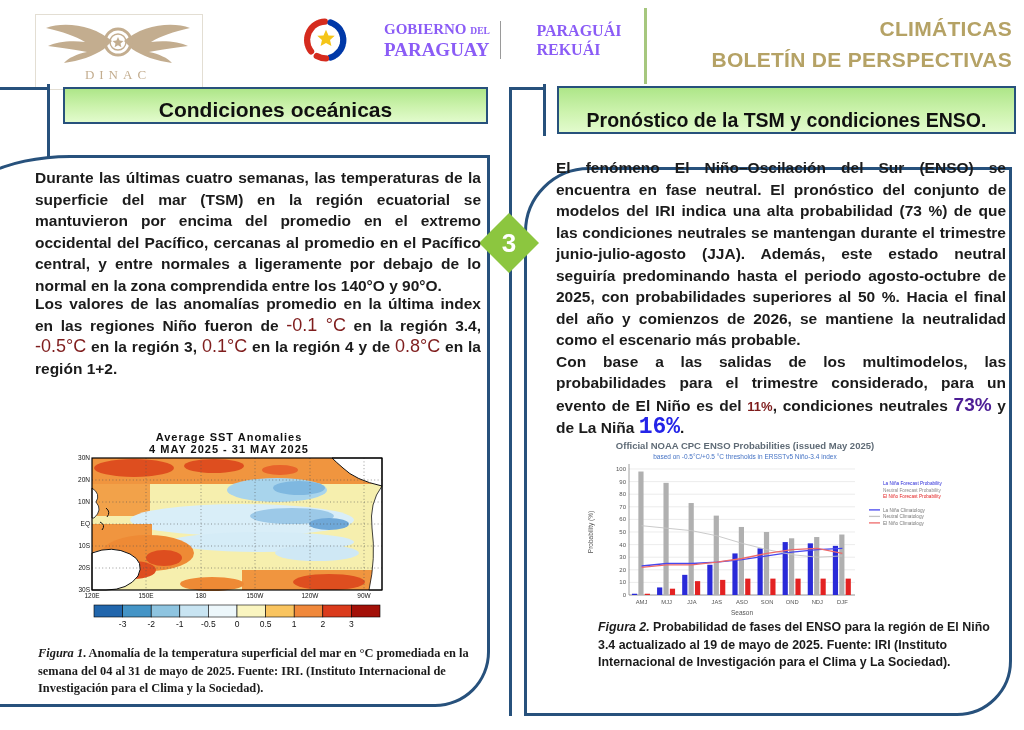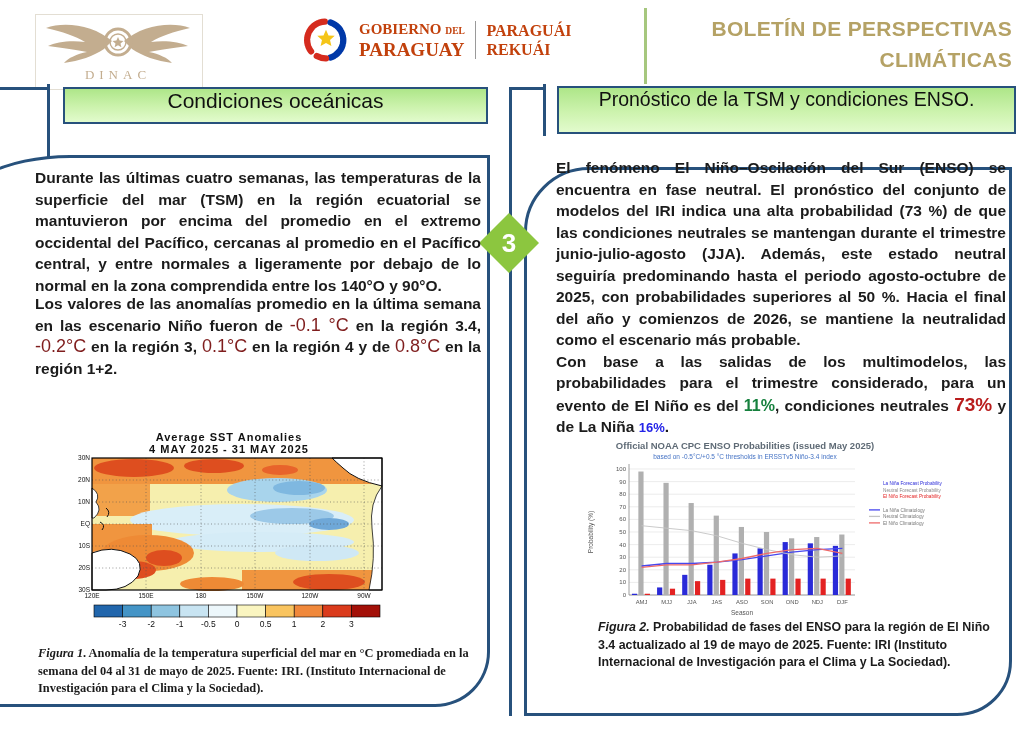--- a/index.html
+++ b/index.html
@@ -1,32 +1,32 @@
 <!DOCTYPE html>
 <html><head>
 <meta charset="utf-8">
 <style>
   html,body{margin:0;padding:0;background:#fff;}
   .page{position:relative;width:1024px;height:730px;background:#fff;overflow:hidden;
         font-family:"Liberation Sans",sans-serif;}
   .abs{position:absolute;}
   .blue-line{background:#27517c;}
   .hdr-box{background:linear-gradient(180deg,#aee689 0%,#cdf3ae 55%,#e2fbcd 100%);
-           border:2.5px solid #27517c;display:flex;align-items:flex-start;justify-content:center;
-           font-weight:400;color:#101010;box-sizing:border-box;}
+           border:2.5px solid #27517c;display:flex;align-items:flex-end;justify-content:center;
+           font-weight:700;color:#101010;box-sizing:border-box;}
   .panel{border:3px solid #27517c;background:#fff;box-sizing:border-box;}
   .body-text{font-size:15.5px;line-height:21.5px;font-weight:600;color:#1b1b1b;text-align:justify;}
   .val-blue{color:#7f1d1d;font-size:18px;font-weight:400;white-space:nowrap;}
-  .pct-red{color:#15803d;font-size:16px;font-weight:700;}
-  .pct-dark{color:#b91c1c;font-size:19px;font-weight:700;}
-  .pct-blue{color:#2424e8;font-size:13px;font-weight:700;}
+  .pct-red{color:#7f1d1d;font-size:13px;font-weight:700;}
+  .pct-dark{color:#4c1d95;font-size:19px;font-weight:700;}
+  .pct-blue{color:#2424e8;font-size:23px;font-weight:700;font-family:Liberation Mono, monospace;}
   .caption{font-size:12.4px;line-height:17.5px;font-weight:600;color:#1b1b1b;}
   .cap-label{font-style:italic;font-weight:700;}
   .boletin{font-size:21px;font-weight:700;color:#B5A265;text-align:right;line-height:31px;letter-spacing:.3px;}
-  .gov-text{font-family:"Liberation Serif",serif;font-weight:700;color:#c2410c;line-height:1;}
+  .gov-text{font-family:"Liberation Serif",serif;font-weight:700;color:#8b5cf6;line-height:1;margin-left:25px;}
   .dinac-box{border:1px solid #e3ded3;}
   .diamond-num{fill:#fff;font-family:"Liberation Sans",sans-serif;font-size:26px;font-weight:600;}
 </style>
 </head>
 <body>
 
 <div class="page">
 
   <div class="abs dinac-box" style="left:35px;top:14px;width:166px;height:74px;">
     <svg width="164" height="72" viewBox="0 0 164 72">
@@ -60,22 +60,22 @@
       <div>
         <div class="gov-text" style="font-size:16px;">PARAGUÁI</div>
         <div class="gov-text" style="font-size:16px;margin-top:3px;">REKUÁI</div>
       </div>
     </div>
   </div>
 
   <div class="abs" style="left:644px;top:8px;width:3px;height:76px;background:#a6c77e;"></div>
 
   <div class="abs boletin" style="left:660px;top:13px;width:352px;">
+    <div>CLIMÁTICAS</div>
     <div>BOLETÍN DE PERSPECTIVAS</div>
-    <div>CLIMÁTICAS</div>
   </div>
 
   <div class="abs blue-line" style="left:0;top:87px;width:49px;height:3px;"></div>
   <div class="abs blue-line" style="left:47px;top:84px;width:3px;height:73px;"></div>
   <div class="abs blue-line" style="left:509px;top:88px;width:3px;height:628px;"></div>
   <div class="abs blue-line" style="left:509px;top:87px;width:37px;height:3px;"></div>
   <div class="abs blue-line" style="left:543px;top:84px;width:3px;height:52px;"></div>
 
   <div class="abs hdr-box" style="left:63px;top:87px;width:425px;height:37px;font-size:21px;">
     <span>Condiciones oceánicas</span>
@@ -88,21 +88,21 @@
   <div class="abs panel" style="left:524px;top:167px;width:488px;height:549px;border-radius:65px 0 55px 0;"></div>
 
   <svg class="abs" style="left:477px;top:211px;" width="64" height="64" viewBox="0 0 64 64">
     <polygon points="32,2 62,32 32,62 2,32" fill="#8CC63F"></polygon>
     <text x="32" y="41" text-anchor="middle" class="diamond-num">3</text>
   </svg>
 
   <div class="abs body-text" style="left:35px;top:167px;width:446px;">Durante las últimas cuatro semanas, las temperaturas de la superficie del mar (TSM) en la región ecuatorial se mantuvieron por encima del promedio en el extremo occidental del Pacífico, cercanas al promedio en el Pacífico central, y entre normales a ligeramente por debajo de lo normal en la zona comprendida entre los 140°O y 90°O.</div>
 
   <div class="abs body-text" style="left:35px;top:293px;width:446px;">
-    <span>Los valores de las anomalías promedio en la última semana en las escenario Niño fueron de </span><span class="val-blue">-0.1 °C</span><span> en la región 3.4, </span><span class="val-blue">-0.2°C</span><span> en la región 3, </span><span class="val-blue">0.1°C</span><span> en la región 4 y de </span><span class="val-blue">0.8°C</span><span> en la región 1+2.</span>
+    <span>Los valores de las anomalías promedio en la última index en las regiones Niño fueron de </span><span class="val-blue">-0.1 °C</span><span> en la región 3.4, </span><span class="val-blue">-0.5°C</span><span> en la región 3, </span><span class="val-blue">0.1°C</span><span> en la región 4 y de </span><span class="val-blue">0.8°C</span><span> en la región 1+2.</span>
   </div>
 
   <svg class="abs" style="left:64px;top:430px;" width="330" height="204" viewBox="0 0 330 204">
     <g transform="translate(28,28)">
       <rect width="290" height="132" fill="#f6efae"></rect>
       <rect y="0" width="290" height="26" fill="#f0953f"></rect>
       <ellipse cx="42" cy="10" rx="40" ry="9" fill="#de4e1f"></ellipse>
       <ellipse cx="122" cy="8" rx="30" ry="7" fill="#de4e1f"></ellipse>
       <ellipse cx="188" cy="12" rx="18" ry="5" fill="#e8632b"></ellipse>
       <rect x="0" y="26" width="58" height="32" fill="#f2a24a"></rect>

